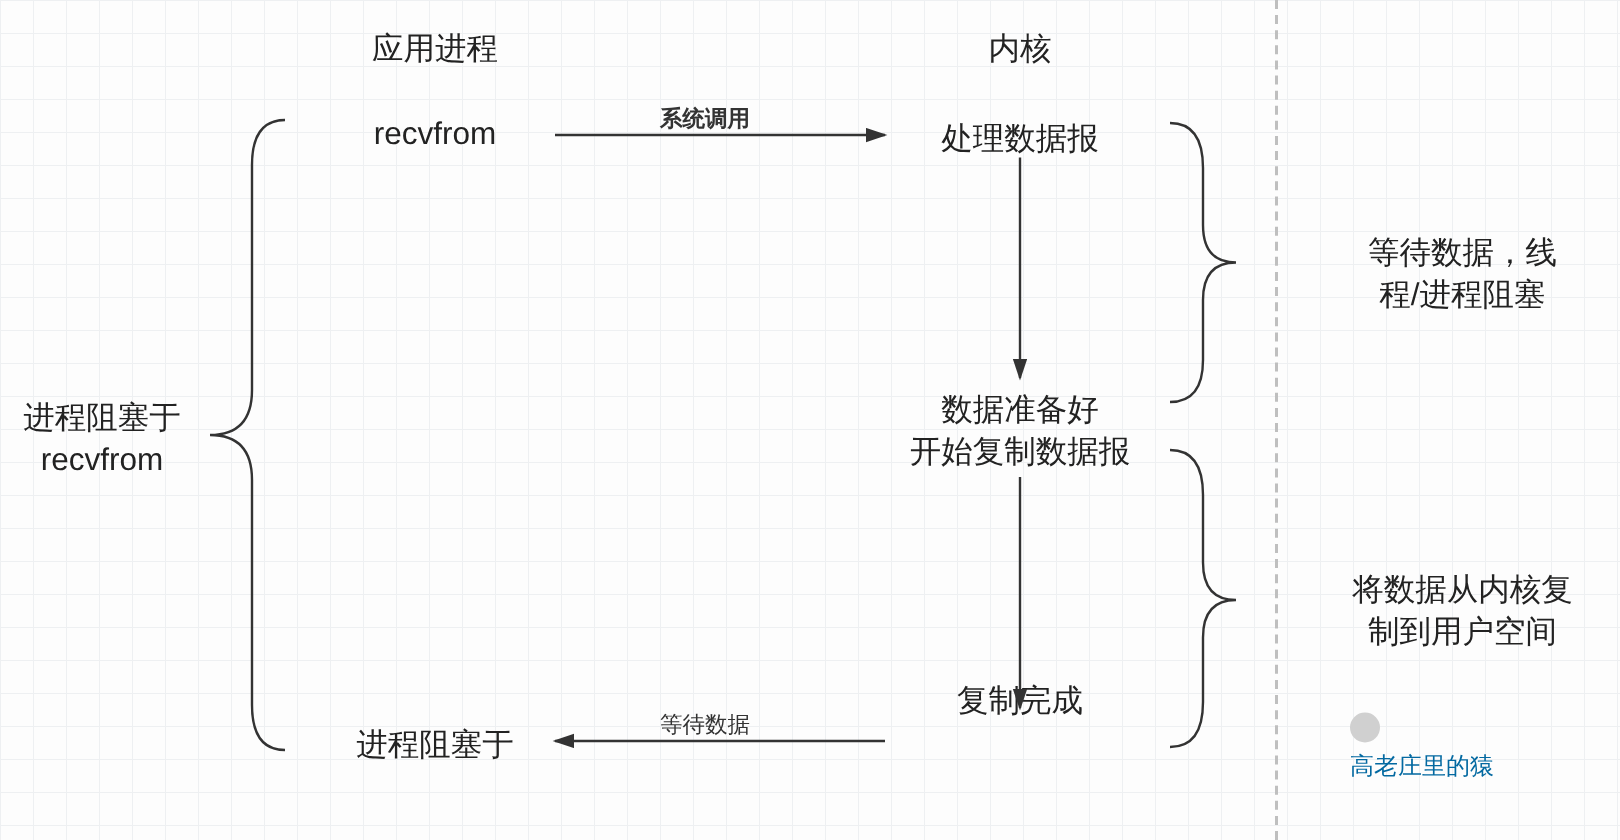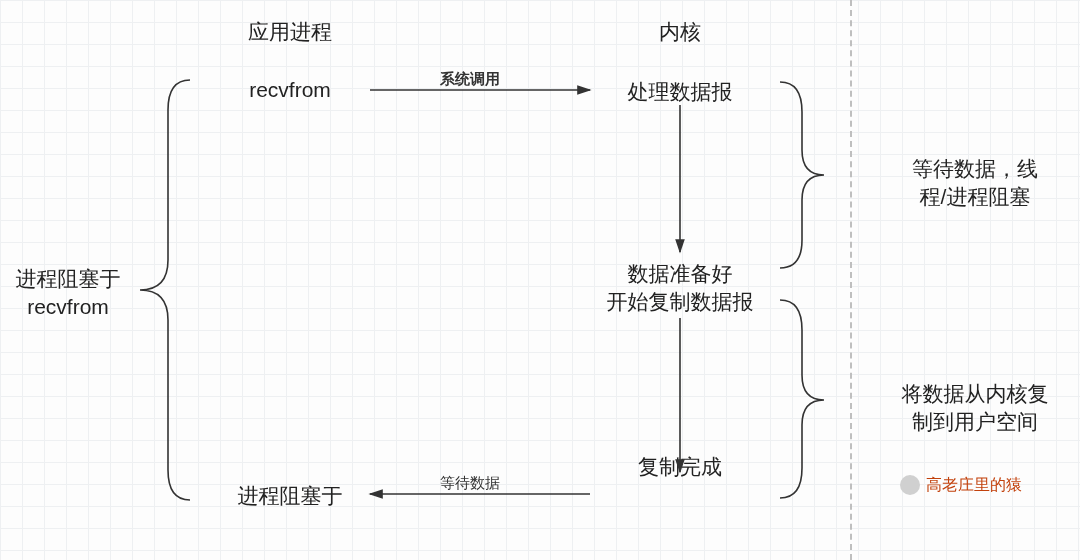--- a/index.html
+++ b/index.html
@@ -42,23 +42,24 @@
   }
   .dashed-v {
     position: absolute;
     top: 0;
     height: 560px;
     border-left: 2px dashed #bfbfbf;
   }
   .watermark {
     position: absolute;
     font-size: 16px;
-    color: #c2410c;
+    color: #0369a1;
     display: flex;
     gap: 6px;
+    flex-direction: column;
   }
   .watermark .wm-icon {
     width: 20px; height: 20px;
     border-radius: 50%;
     background: #d0d0d0;
     display: inline-block;
   }
 </style>
 </head>
 <body>

